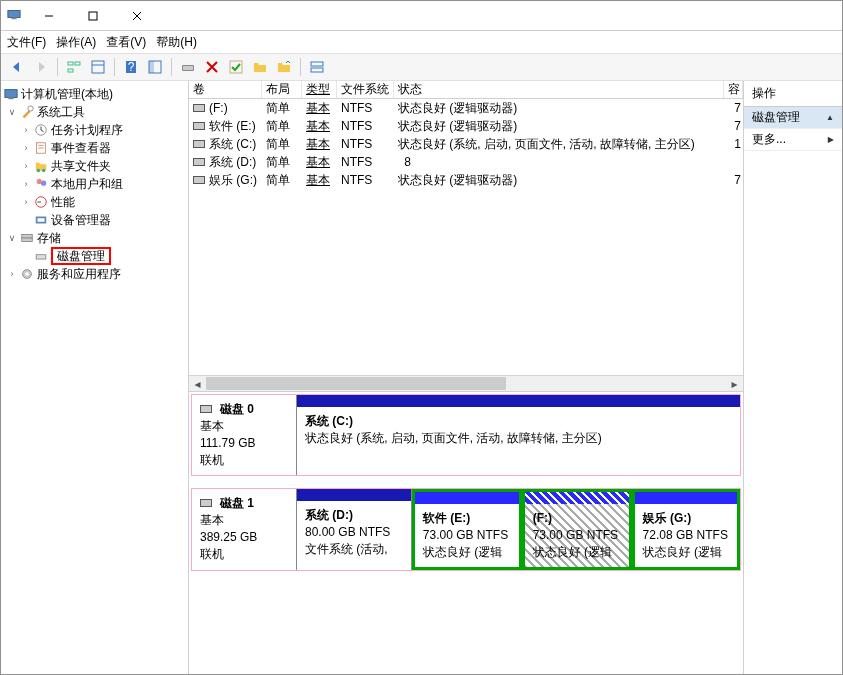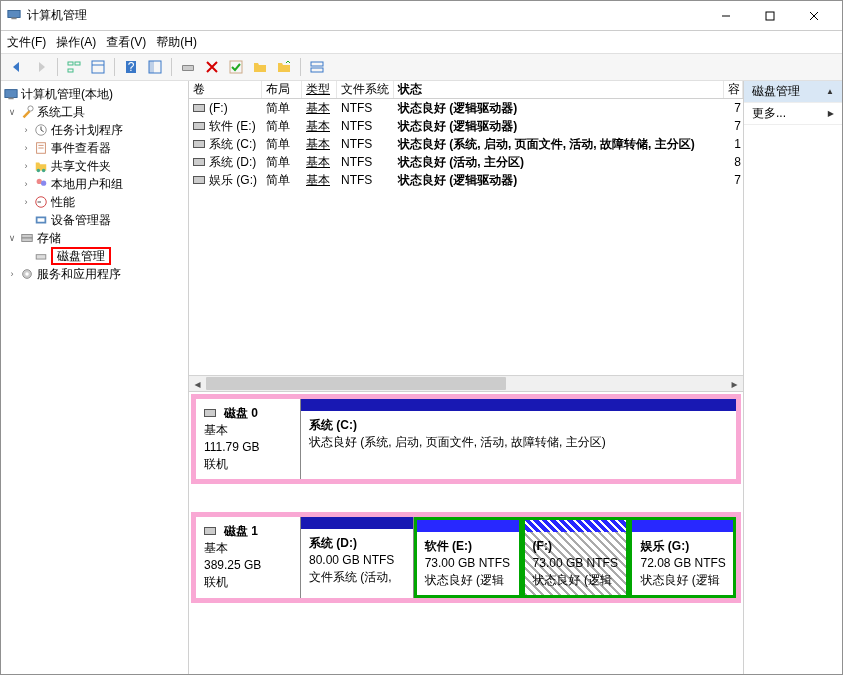--- a/index.html
+++ b/index.html
@@ -24,29 +24,29 @@
     .middle-pane { flex: 1; display: flex; flex-direction: column; border-right: 1px solid #d0d0d0; }
     .volume-list { flex: 0 0 auto; height: 310px; display: flex; flex-direction: column; overflow: auto; }
     .vol-header, .vol-row { display: flex; align-items: center; height: 18px; }
     .vol-header { border-bottom: 1px solid #d0d0d0; background: #fff; }
     .vol-header .col { border-right: 1px solid #e6e6e6; padding-left: 4px; display: flex; align-items: center; height: 100%; overflow: hidden; }
     .vol-row .col { padding-left: 4px; overflow: hidden; white-space: nowrap; display: flex; align-items: center; height: 100%; }
     .col-vol { width: 73px; }
     .col-layout { width: 40px; }
     .col-type { width: 35px; text-decoration: underline; }
     .col-fs { width: 57px; }
-    .col-status { flex: 1; min-width: 0; font-weight: bold; }
+    .col-status { flex: 1; min-width: 0; }
     .col-cap { width: 19px; text-align: right; padding-right: 2px; justify-content: flex-end; }
     .disk-icon svg { width: 12px; height: 8px; margin-right: 4px; }
     .list-scroll { height: 16px; background: #f0f0f0; display: flex; align-items: center; margin-top: auto; border-top: 1px solid #d3d3d3; }
     .list-scroll .arr { width: 17px; height: 15px; display:flex; align-items:center; justify-content:center; color:#555; }
     .list-scroll .track { flex: 1; height: 15px; position: relative; }
     .list-scroll .thumb { position: absolute; left: 0; width: 300px; height: 13px; top: 1px; background: #ccc; border-radius: 1px; }
     .disk-panel { flex: 1; overflow: auto; padding: 2px; border-top: 1px solid #d0d0d0; }
-    .disk-row { display: flex; margin-bottom: 28px; border: 5px solid #f9a8d4; }
+    .disk-row { display: flex; margin-bottom: 12px; border: 1px solid #f9a8d4; }
     .disk-info { width: 105px; padding: 6px 8px; background: #fff; border-right: 1px solid #888; }
     .disk-info .disk-title { font-weight: bold; display: flex; align-items: center; gap: 4px; }
     .disk-info div { line-height: 17px; }
     .partitions { flex: 1; display: flex; flex-direction: column; background: #fff; min-width: 0; }
     .part-top { height: 12px; background: #1818b3; }
     .part-body { flex: 1; padding: 6px 8px; line-height: 17px; overflow: hidden; }
     .multi-parts { flex: 1; display: flex; min-width: 0; }
     .part-box { display: flex; flex-direction: column; border-right: 1px solid #888; min-width: 0; }
     .part-box:last-child { border-right: none; }
     .part-box .part-body { white-space: nowrap; text-overflow: clip; }
@@ -63,21 +63,20 @@
 </head>
 <body>
 
 <div class="titlebar">
   <span class="titlebar-icon">
     <svg viewBox="0 0 16 16">
         <rect x="1" y="4" width="14" height="8" fill="#5a8abf" stroke="#2a5a8f"></rect>
         <rect x="5" y="12" width="6" height="2" fill="#888"></rect>
       </svg>
   </span>
-  <span class="titlebar-title">计算机管理</span>
   <div class="wincontrols">
     <div>
         <svg width="10" height="10">
           <line x1="1" y1="5" x2="9" y2="5" stroke="#000"></line>
         </svg>
       </div>
     <div>
         <svg width="10" height="10">
           <rect x="1" y="1" width="8" height="8" fill="none" stroke="#000"></rect>
         </svg>
@@ -344,21 +343,20 @@
             <div class="col col-vol">
               <span class="disk-icon"><svg viewBox="0 0 12 8">
                   <rect width="12" height="8" fill="#555"></rect>
                   <rect x="1" y="1" width="10" height="6" fill="#ccc"></rect>
                 </svg></span>
               <span>系统 (D:)</span>
             </div>
             <div class="col col-layout">简单</div>
             <div class="col col-type">基本</div>
             <div class="col col-fs">NTFS</div>
-            <div class="col col-status">状态良好 (活动, 主分区)</div>
             <div class="col col-cap">8</div>
           </div>
           <div class="vol-row">
             <div class="col col-vol">
               <span class="disk-icon"><svg viewBox="0 0 12 8">
                   <rect width="12" height="8" fill="#555"></rect>
                   <rect x="1" y="1" width="10" height="6" fill="#ccc"></rect>
                 </svg></span>
               <span>娱乐 (G:)</span>
             </div>
@@ -447,20 +445,21 @@
               <div>状态良好 (逻辑</div>
             </div>
           </div>
         </div>
       </div>
     </div>
 
   </div>
 
   <div class="actions-pane">
+    <div class="actions-header">操作</div>
     <div class="actions-item h">
       <span>磁盘管理</span>
       <span class="tri">▲</span>
     </div>
     <div class="actions-item">
       <span>更多...</span>
       <span class="tri">▶</span>
     </div>
   </div>
 </div>

